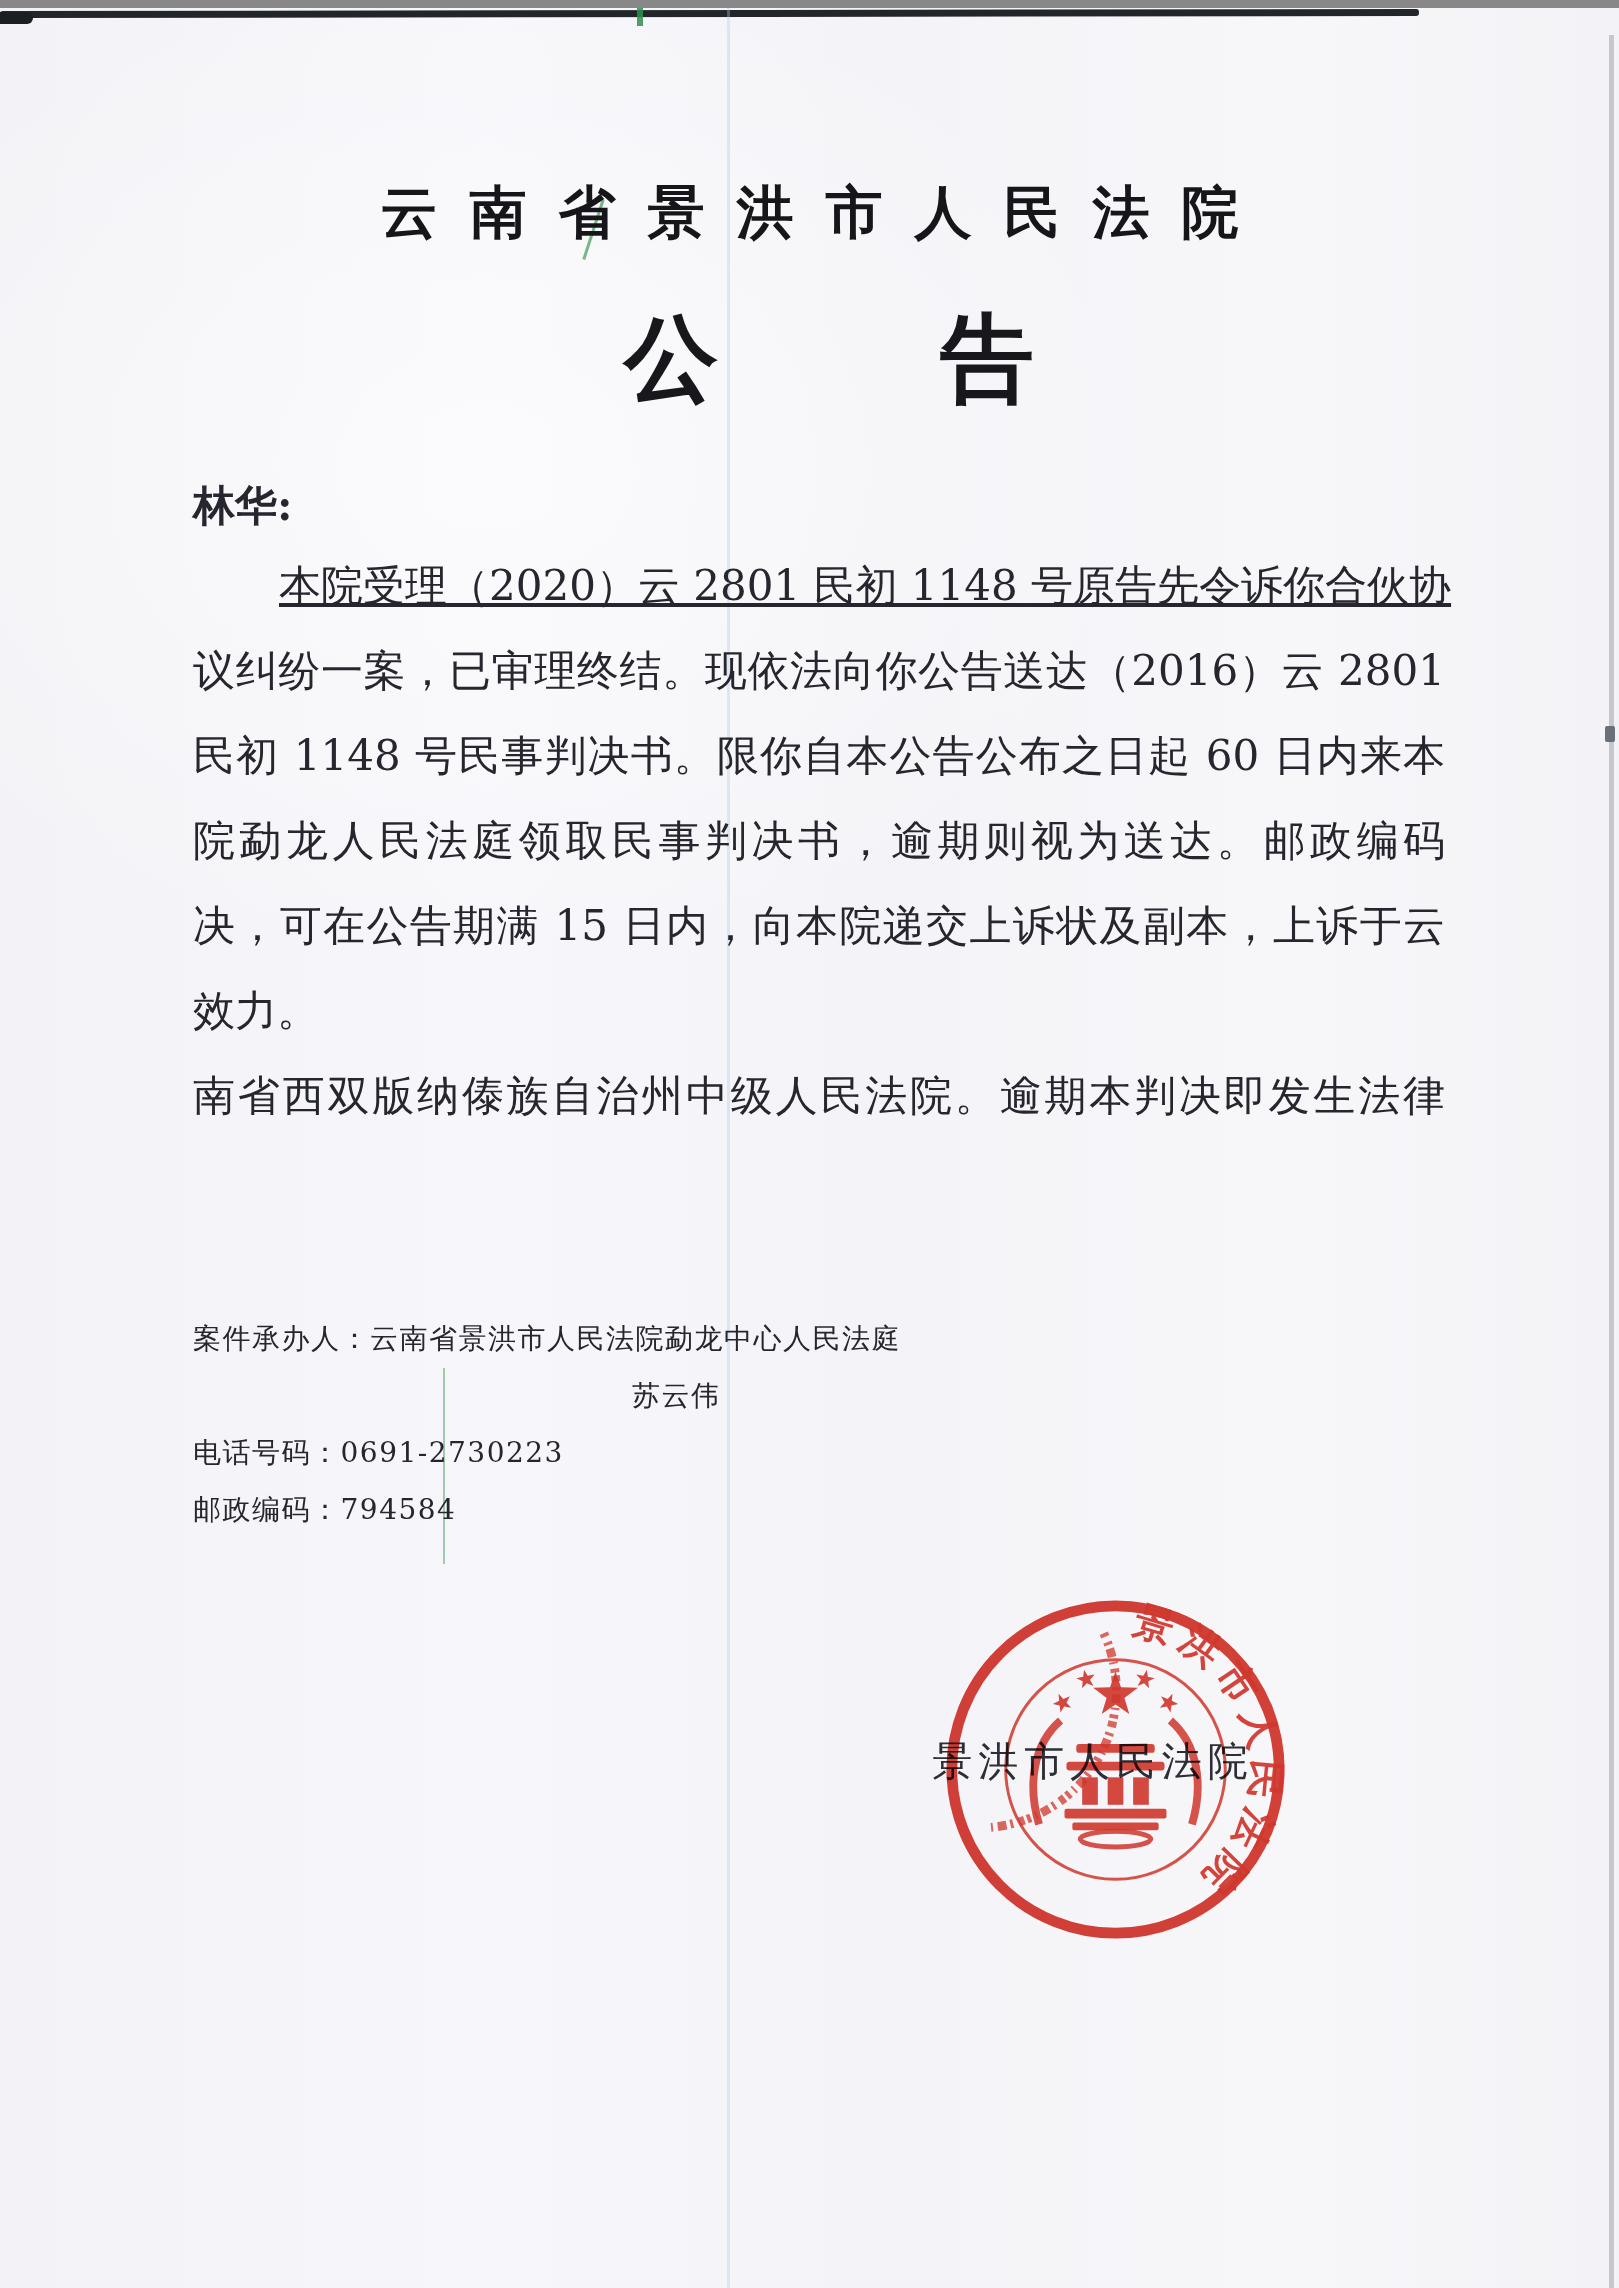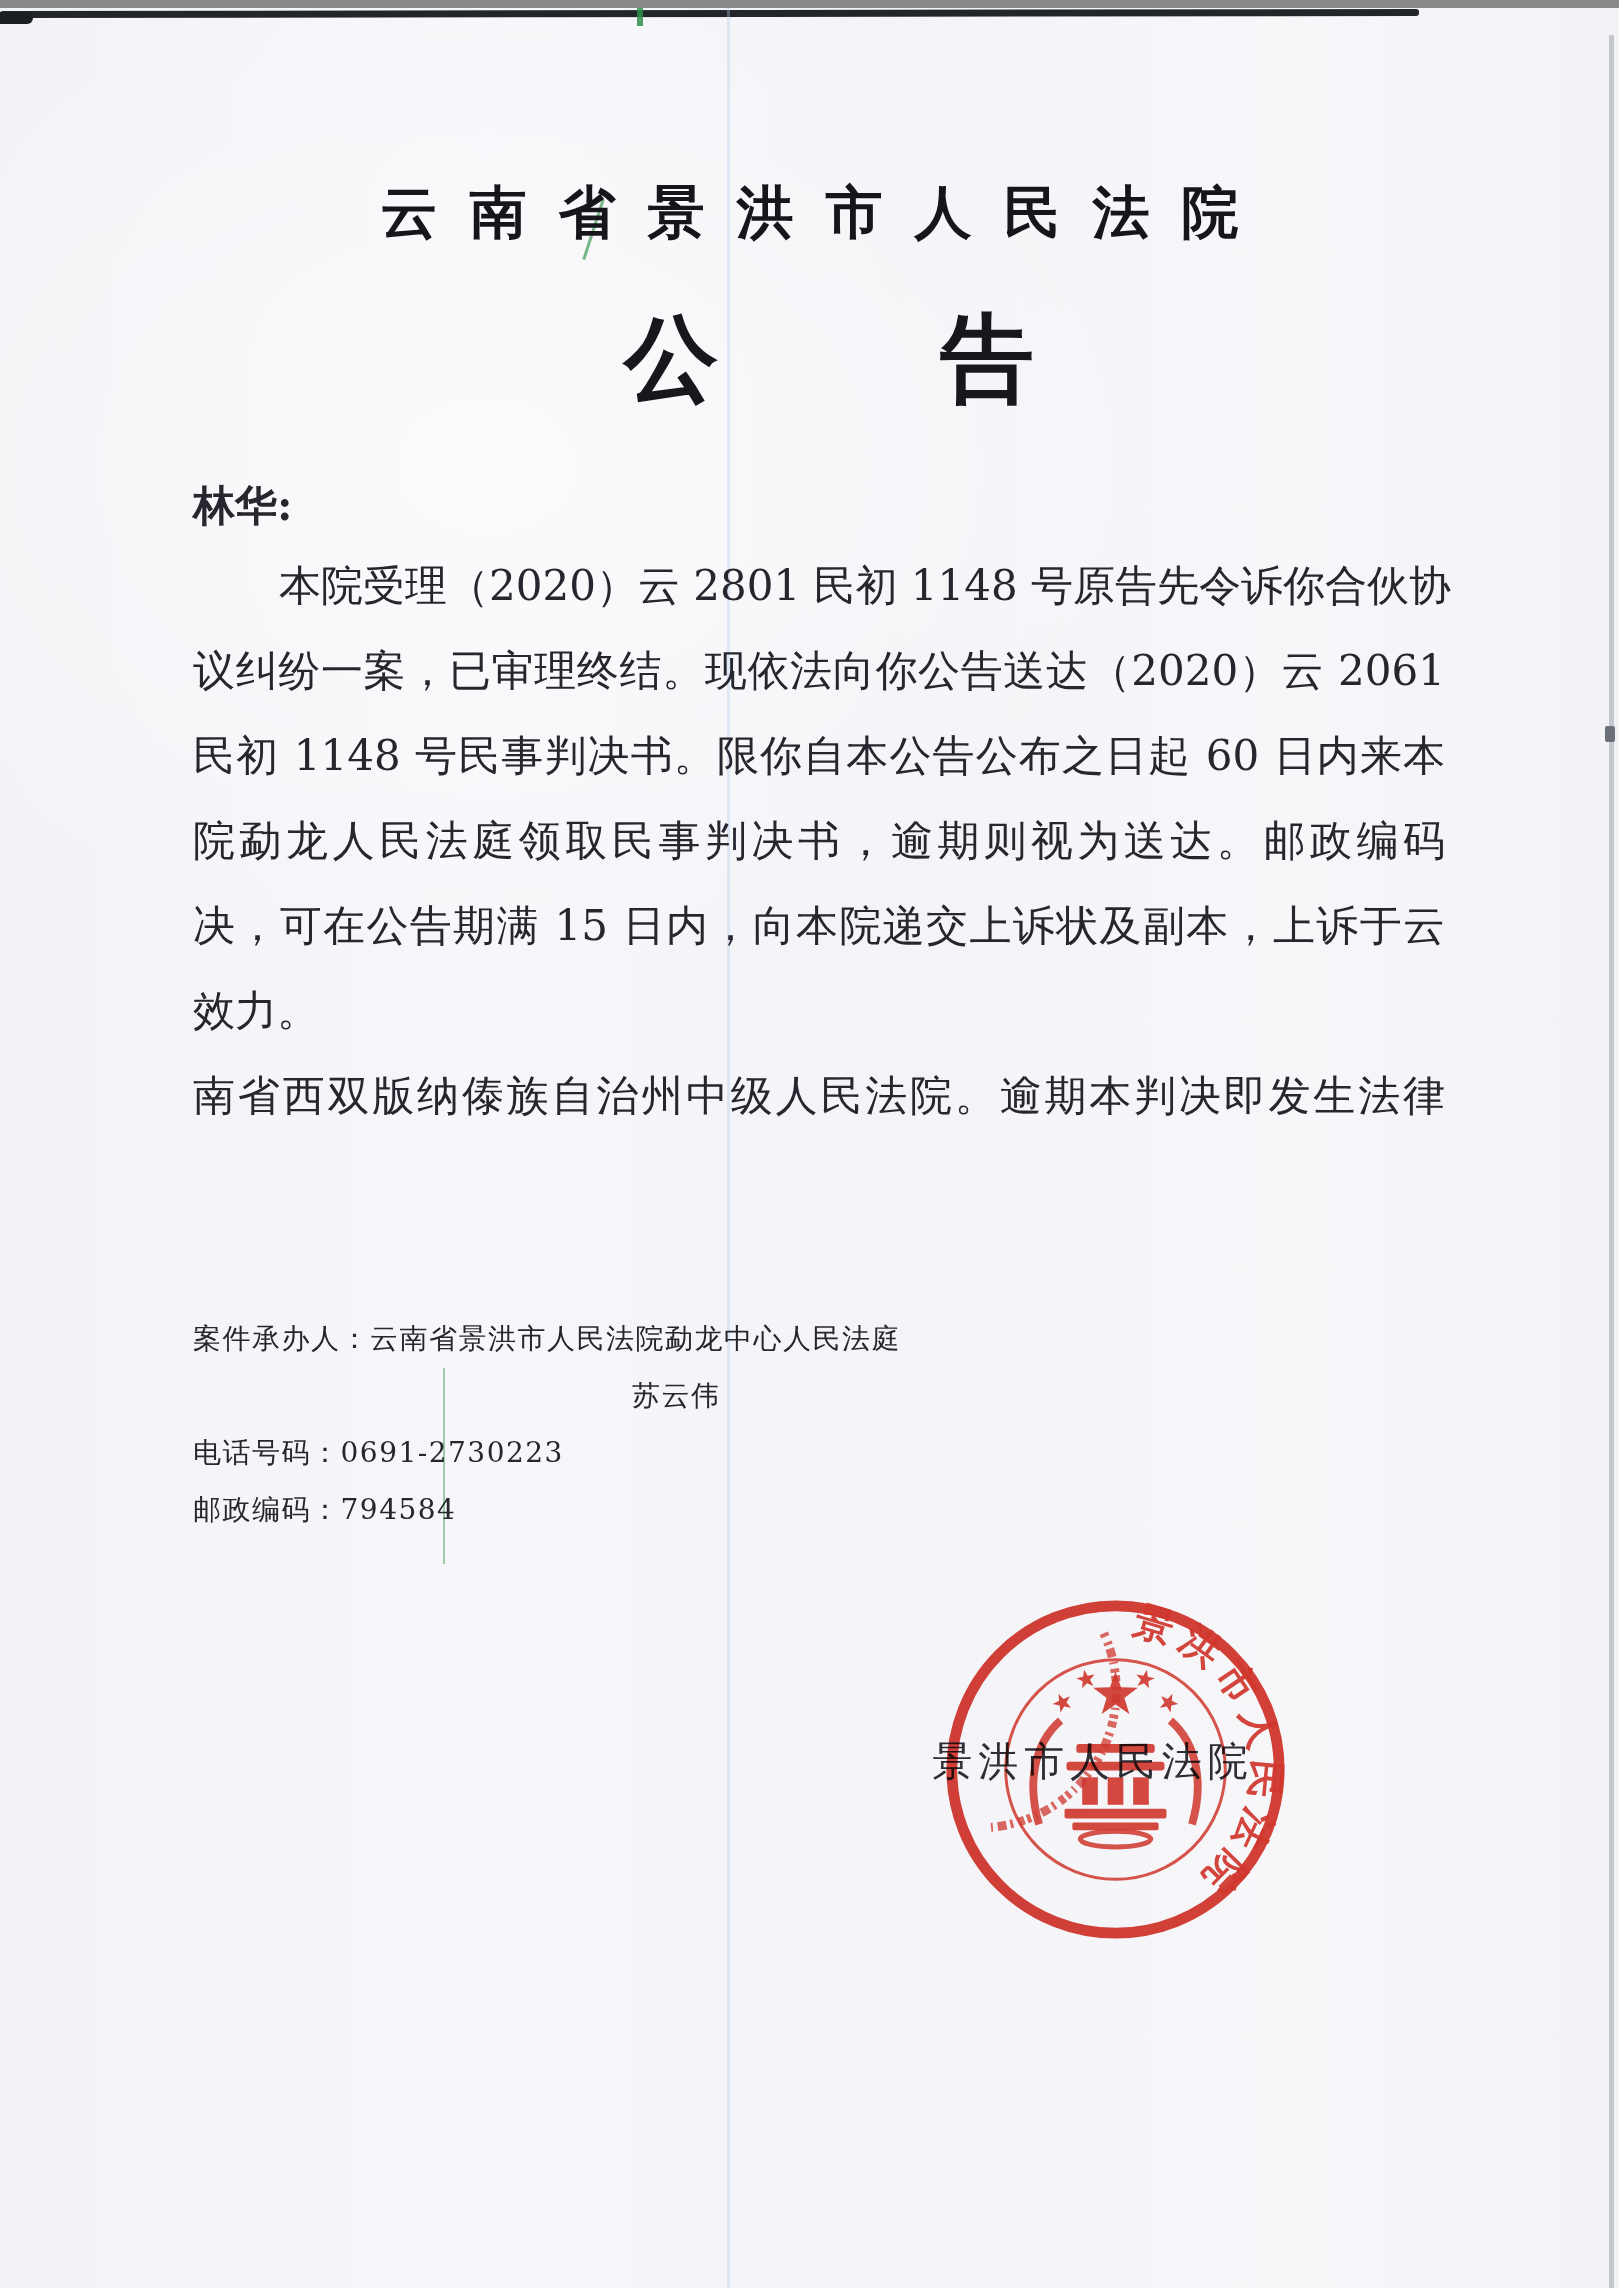--- a/index.html
+++ b/index.html
@@ -31,21 +31,21 @@
     letter-spacing:32px;text-indent:32px;white-space:nowrap;
   }
   .notice-title{
     position:absolute;left:0;top:292px;width:1619px;
     display:flex;justify-content:center;gap:222px;padding-left:39px;box-sizing:border-box;
     font-size:94px;font-weight:bold;color:#17171c;line-height:1.25;
   }
   .addressee{position:absolute;left:193px;top:470px;font-size:42px;color:#26262e;font-weight:bold;}
   .body-block{position:absolute;left:193px;top:535px;width:1252px;font-size:42px;color:#26262e;}
   .body-line{width:1252px;height:85px;line-height:85px;white-space:nowrap;text-align:justify;text-align-last:justify;box-sizing:border-box;}
-  .body-line.indent{padding-left:86px;}
+  .body-line.indent{padding-left:86px;text-decoration:underline;}
   .body-line.last{text-align-last:left;}
   .contact-block{position:absolute;left:193px;top:1306px;font-size:28px;color:#26262e;letter-spacing:1.5px;}
   .contact-row{height:57px;line-height:49px;white-space:nowrap;}
   .contact-row.name-row{padding-left:439px;}
   .sign-line{
     position:absolute;left:848px;top:1726px;width:490px;text-align:center;
     font-size:40px;letter-spacing:5.9px;color:#2e2e36;white-space:nowrap;
   }
   .date-line{
     position:absolute;left:846px;top:1812px;width:490px;text-align:center;
@@ -77,21 +77,21 @@
   <div class="court-title">云南省景洪市人民法院</div>
   <div class="notice-title">
     <span>公</span>
     <span>告</span>
   </div>
 
   <div class="addressee">林华:</div>
 
   <div class="body-block">
     <div class="body-line indent">本院受理（2020）云 2801 民初 1148 号原告先令诉你合伙协</div>
-    <div class="body-line">议纠纷一案，已审理终结。现依法向你公告送达（2020）云 2061</div>
+    <div class="body-line">议纠纷一案，已审理终结。现依法向你公告送达（2016）云 2801</div>
     <div class="body-line">民初 1148 号民事判决书。限你自本公告公布之日起 60 日内来本</div>
     <div class="body-line">院勐龙人民法庭领取民事判决书，逾期则视为送达。邮政编码</div>
     <div class="body-line">决，可在公告期满 15 日内，向本院递交上诉状及副本，上诉于云</div>
     <div class="body-line last">效力。</div>
     <div class="body-line">南省西双版纳傣族自治州中级人民法院。逾期本判决即发生法律</div>
   </div>
 
   <div class="contact-block">
     <div class="contact-row">
       <span>案件承办人：</span><span>云南省景洪市人民法院勐龙中心人民法庭</span>

